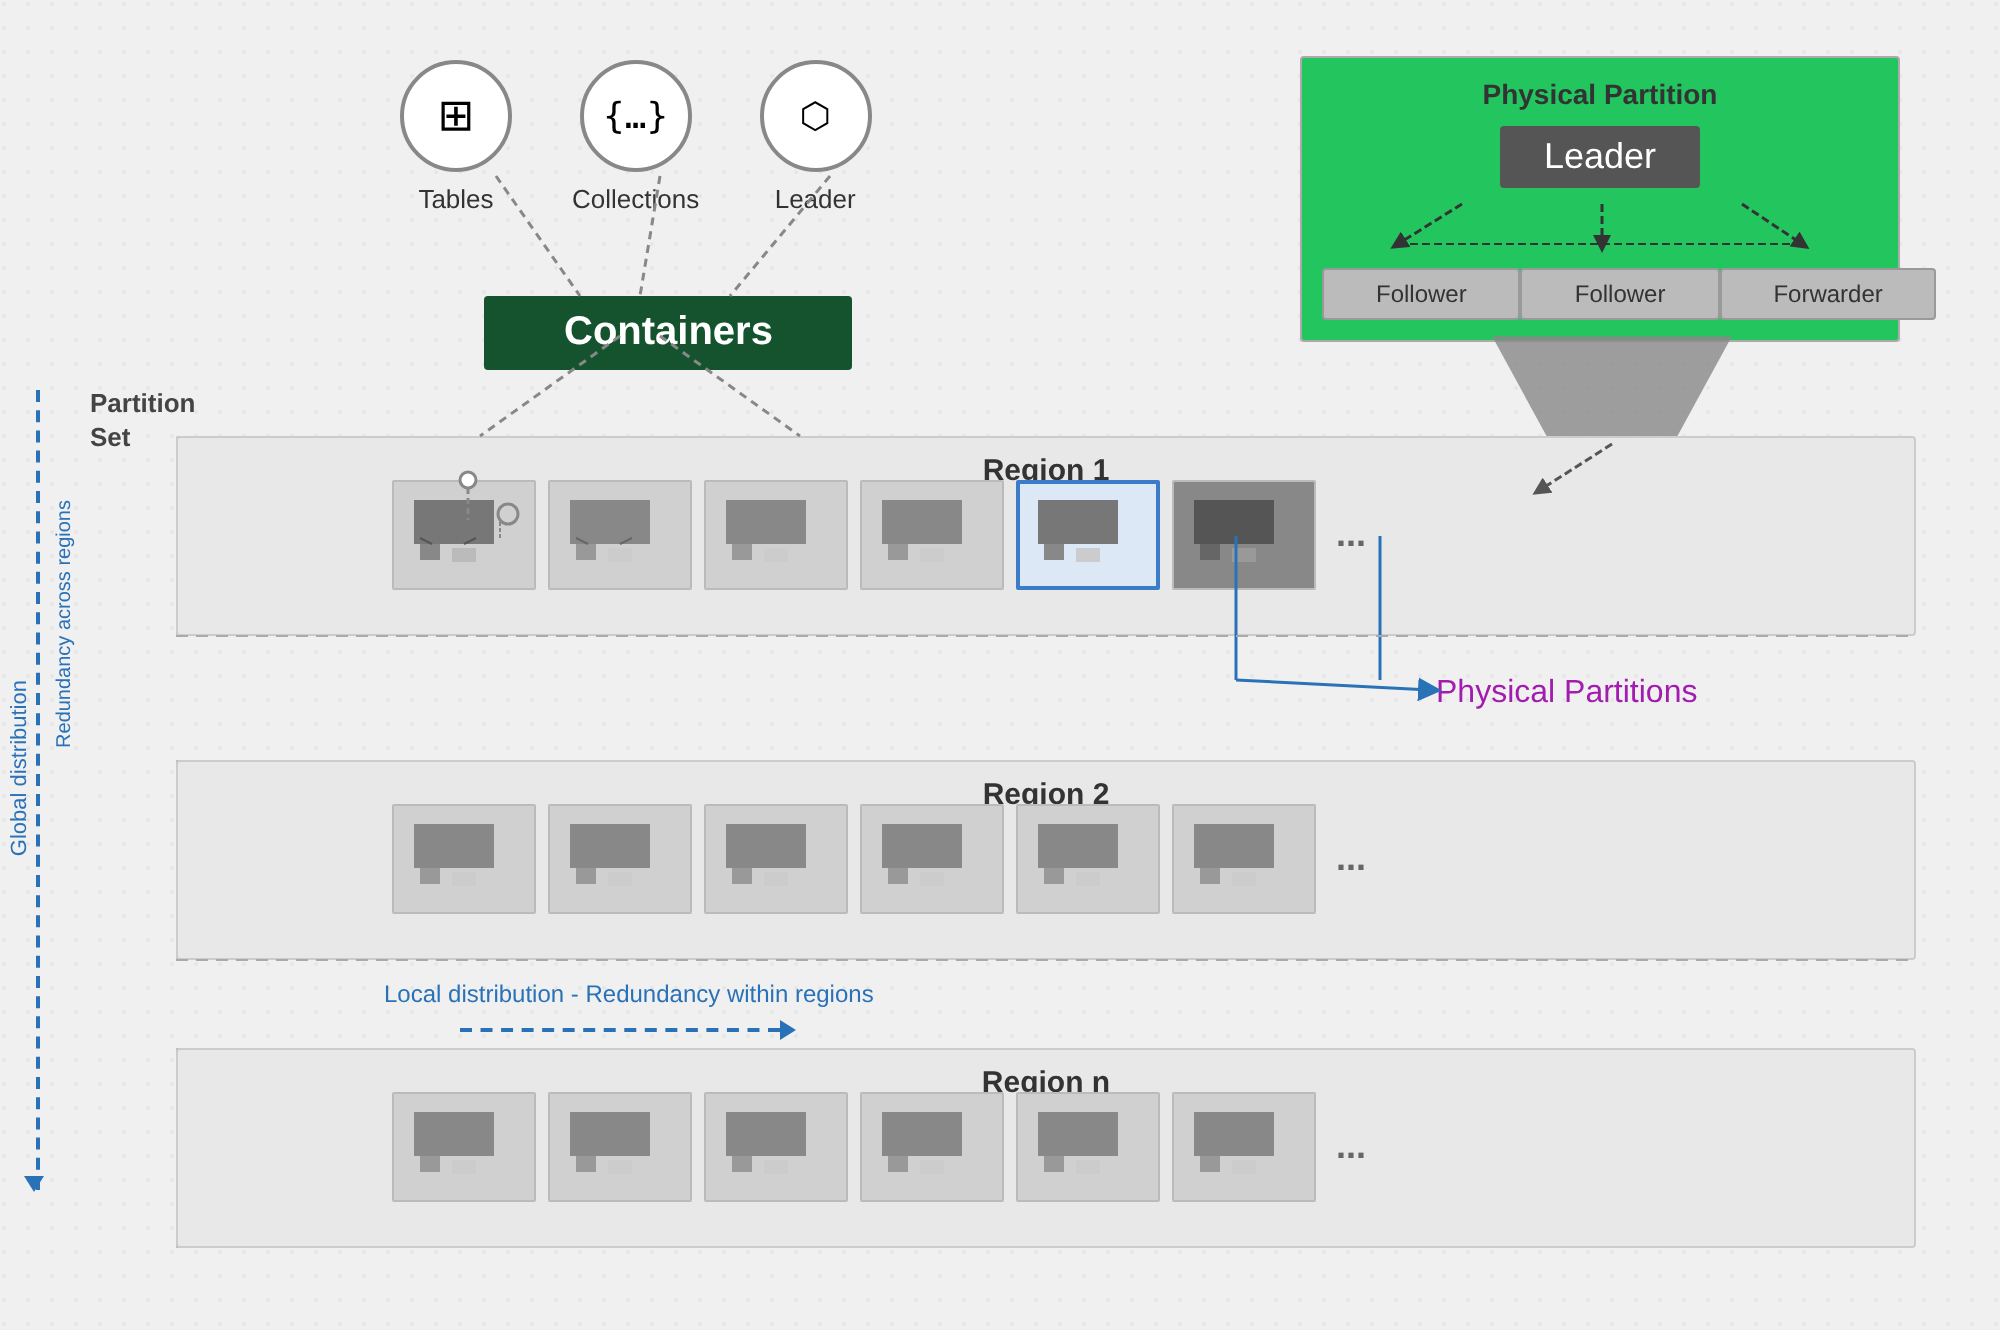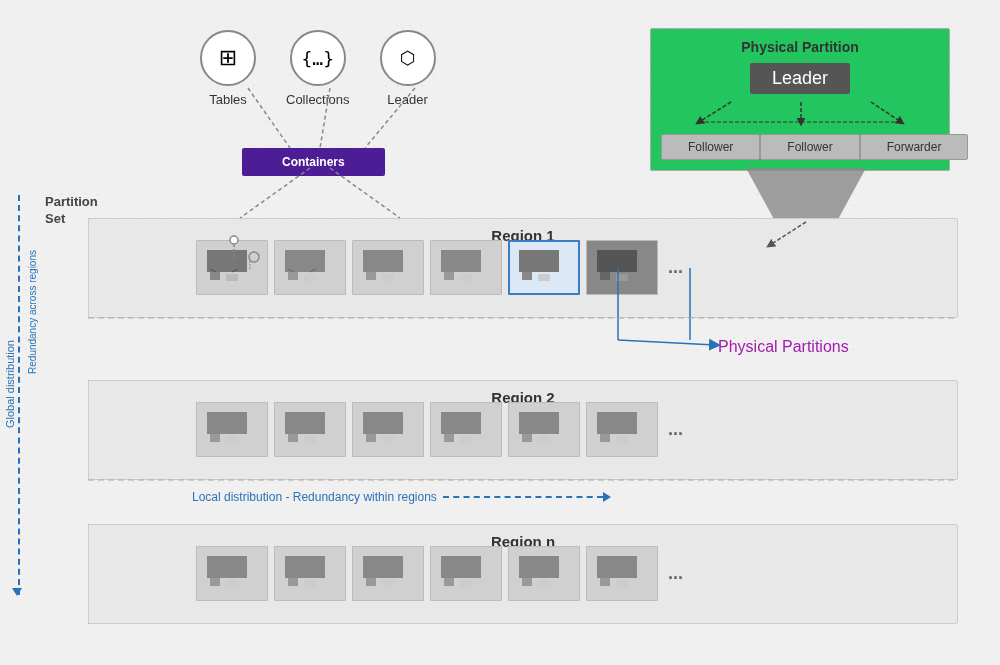--- a/index.html
+++ b/index.html
@@ -47,24 +47,24 @@
     .icon-label {
       font-size: 13px;
       color: #333;
     }
 
     
     .containers-box {
       position: absolute;
       top: 148px;
       left: 242px;
-      background: #4c1d95;
+      background: #14532d;
       color: #fff;
       padding: 7px 40px;
-      font-size: 12px;
+      font-size: 20px;
       font-weight: 600;
       border-radius: 2px;
     }
 
     
     .phys-partition-outer {
       position: absolute;
       top: 28px;
       left: 650px;
       width: 300px;
@@ -196,20 +196,21 @@
     }
 
     
     .local-dist-row {
       position: absolute;
       top: 490px;
       left: 192px;
       display: flex;
       align-items: center;
       gap: 6px;
+      flex-direction: column;
     }
     .local-dist-text {
       font-size: 12px;
       color: #2a72b8;
       font-weight: 500;
     }
     .local-dist-arrow {
       display: flex;
       align-items: center;
     }

